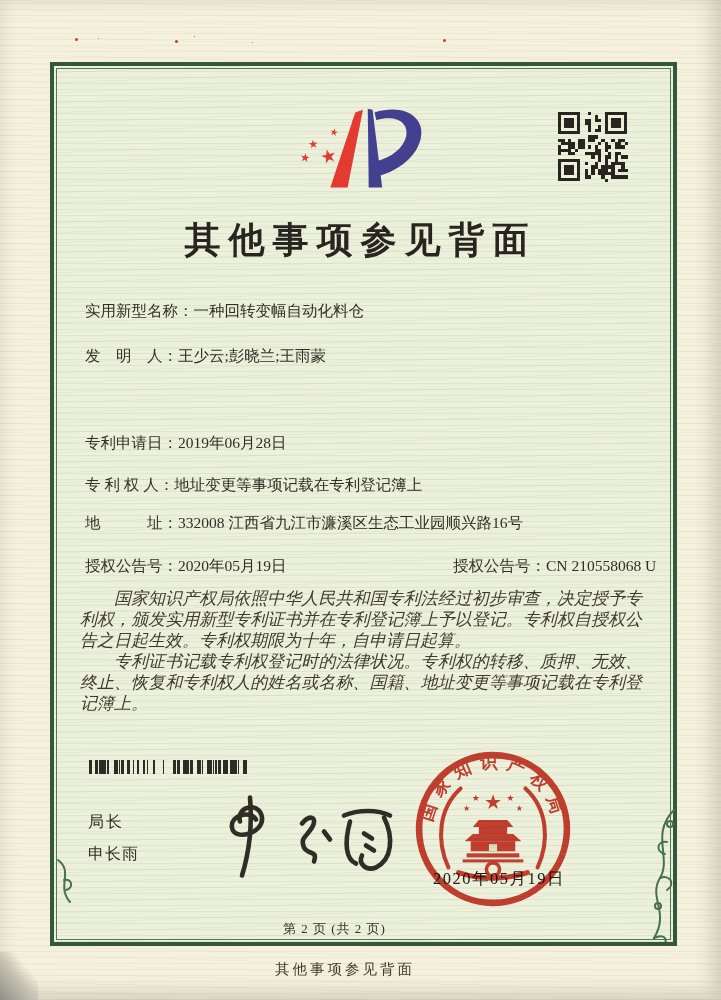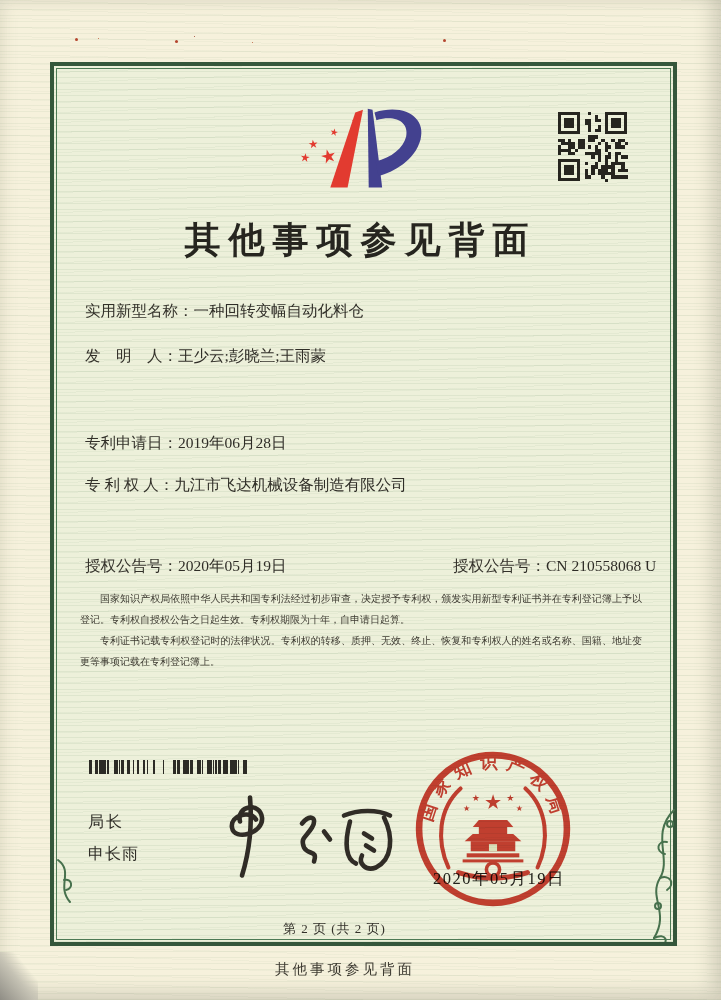--- a/index.html
+++ b/index.html
@@ -29,22 +29,22 @@
   .qr{position:absolute;left:558px;top:112px;width:70px;height:70px;}
   .qr b{position:absolute;width:3.4px;height:3.4px;background:#26251f;}
   .qr .fin{position:absolute;width:16.3px;height:16.3px;border:3.3px solid #26251f;box-sizing:content-box;background:transparent;}
   .qr .fin::after{content:"";position:absolute;left:3.3px;top:3.3px;width:9.7px;height:9.7px;background:#26251f;}
   .title{position:absolute;left:0;top:216px;width:721px;text-align:center;
     font-size:36px;font-weight:700;letter-spacing:8px;color:#26251f;}
   .row{position:absolute;left:85px;font-size:15.5px;white-space:nowrap;color:#33312a;}
   .row .lab{color:#33312a;}
   .row .val{color:#2f2d27;}
   .grant-no-pair{position:absolute;left:368px;top:0;}
-  .body-text{position:absolute;left:80px;top:588px;width:562px;font-size:10px;line-height:21px;
-    color:#3d3a31;text-align:justify;}
+  .body-text{position:absolute;left:80px;top:588px;width:562px;font-size:17px;line-height:21px;
+    color:#3d3a31;text-align:justify;font-style:italic;}
   .body-text p{margin:0;text-indent:2em;}
   .barcode{position:absolute;left:85px;top:760px;width:165px;height:14px;}
   .barcode b{position:absolute;top:0;height:14px;background:#2c2b26;}
   .signer{position:absolute;left:88px;top:812px;font-size:16px;letter-spacing:2px;color:#2f2d27;}
   .signer .nm{display:block;margin-top:11px;letter-spacing:1px;}
   .sig{position:absolute;left:198px;top:792px;width:200px;height:88px;}
   .seal{position:absolute;left:412px;top:748px;width:162px;height:162px;mix-blend-mode:multiply;opacity:.93;}
   .seal-date{position:absolute;left:433px;top:868px;font-size:16.5px;letter-spacing:1.5px;color:#24231e;mix-blend-mode:multiply;}
   .page-info{position:absolute;left:283px;top:920px;font-size:13px;letter-spacing:1px;color:#33312a;}
   .back-note{position:absolute;left:275px;top:960px;font-size:14.5px;letter-spacing:3px;color:#3d3a31;}
@@ -88,21 +88,24 @@
   <div class="row" style="top:301px">
     <span class="lab">实用新型名称：</span><span class="val">一种回转变幅自动化料仓</span>
   </div>
   <div class="row" style="top:346px">
     <span class="lab">发　明　人：</span><span class="val">王少云;彭晓兰;王雨蒙</span>
   </div>
   <div class="row" style="top:433px">
     <span class="lab">专利申请日：</span><span class="val">2019年06月28日</span>
   </div>
   <div class="row" style="top:475px">
-    <span class="lab">专 利 权 人：</span><span class="val">九江市飞达机械设备制造有限公司</span>
+    <span class="lab">专 利 权 人：</span><span class="val">地址变更等事项记载在专利登记簿上</span>
+  </div>
+  <div class="row" style="top:513px">
+    <span class="lab">地　　　址：</span><span class="val">332008 江西省九江市濂溪区生态工业园顺兴路16号</span>
   </div>
   <div class="row" style="top:556px;width:560px">
     <span class="lab">授权公告号：</span><span class="val">2020年05月19日</span>
     <span class="grant-no-pair">
       <span class="lab">授权公告号：</span><span class="val">CN 210558068 U</span>
     </span>
   </div>
 
   <div class="body-text">
     <p>国家知识产权局依照中华人民共和国专利法经过初步审查，决定授予专利权，颁发实用新型专利证书并在专利登记簿上予以登记。专利权自授权公告之日起生效。专利权期限为十年，自申请日起算。</p>

